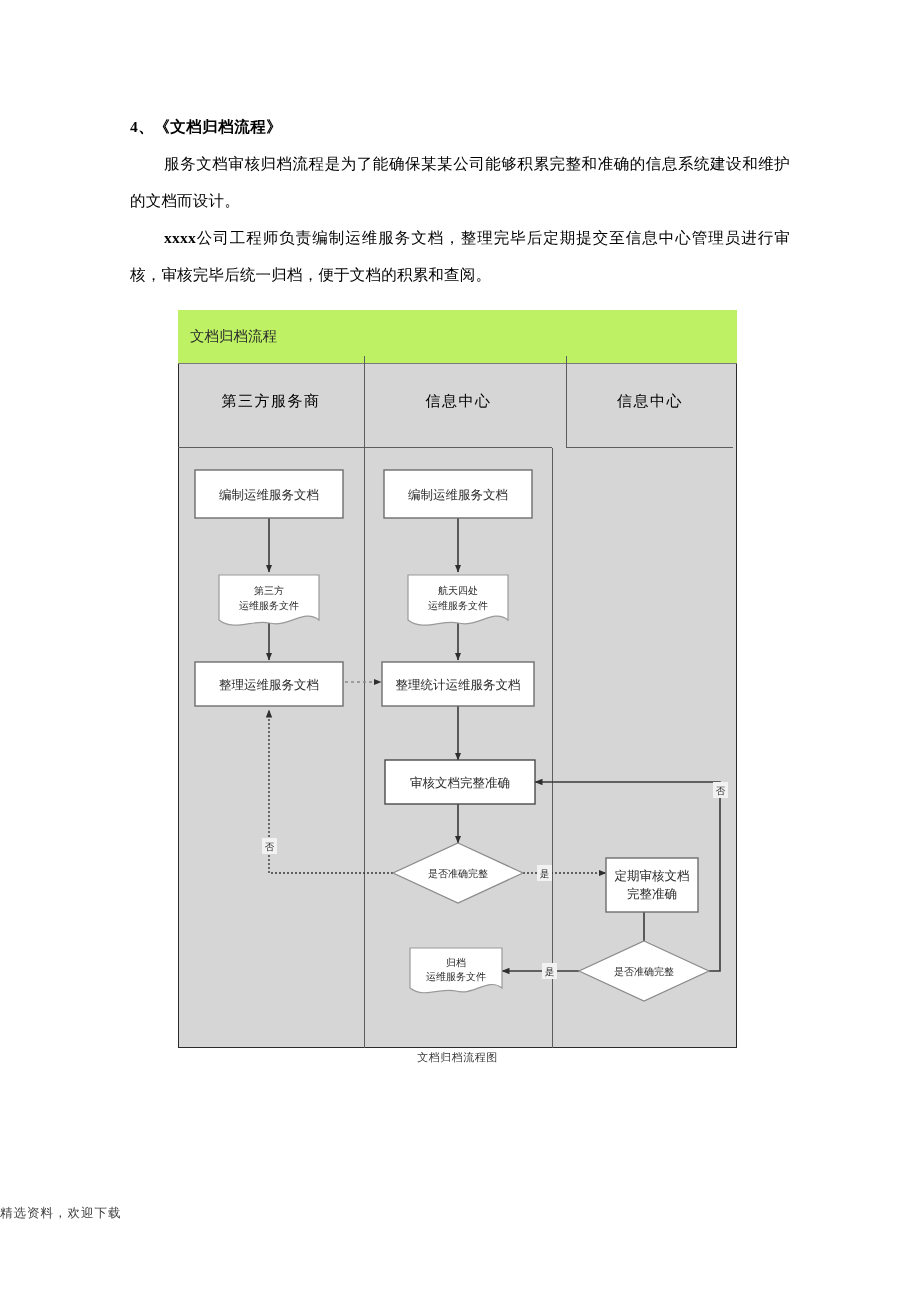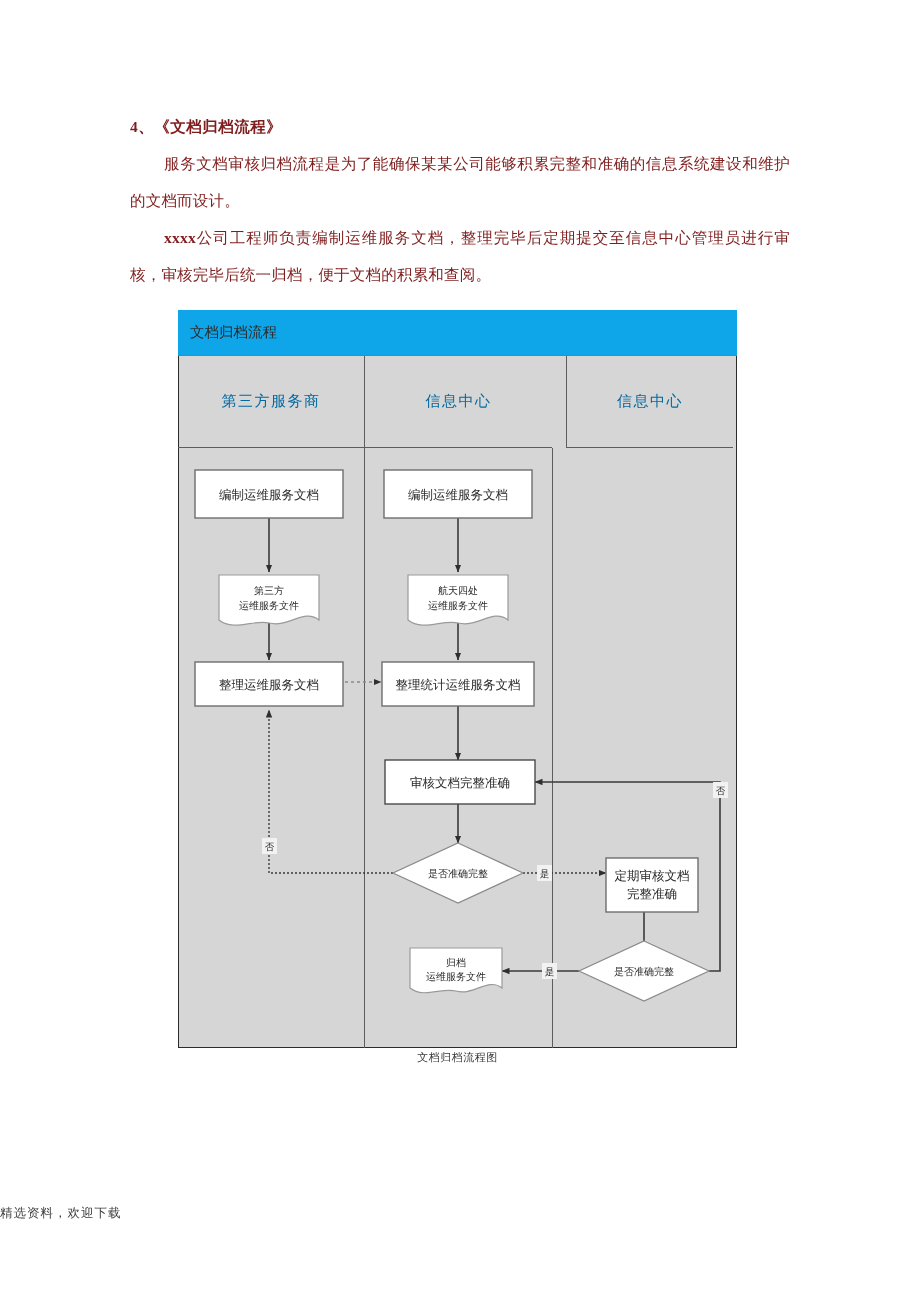--- a/index.html
+++ b/index.html
@@ -20,21 +20,21 @@
   
   .doc-text {
     position: absolute;
     left: 130px;
     top: 108px;
     width: 660px;
   }
   .para {
     font-size: 15.5px;
     line-height: 37px;
-    color: #7f1d1d;
+    color: #000000;
     margin: 0;
     text-align: justify;
     letter-spacing: 0.2px;
   }
   .para.heading {
     font-weight: bold;
     letter-spacing: 0.5px;
   }
   .para.indent {
     text-indent: 2.2em;
@@ -57,41 +57,41 @@
     inset: 0;
     border: 1.5px solid #2b2b2b;
     background: #d6d6d6;
     box-sizing: border-box;
   }
   .flow-title {
     position: absolute;
     left: 0;
     top: 0;
     width: 100%;
-    height: 46px;
+    height: 54px;
     box-sizing: border-box;
     border-bottom: 1.5px solid #7a7a7a;
     display: flex;
     align-items: center;
     padding-left: 12px;
     font-size: 14.5px;
     color: #2c2c2c;
-    background: #0ea5e9;
+    background: #bef264;
   }
   .lane-head {
     position: absolute;
     top: 46px;
     height: 92px;
     box-sizing: border-box;
     border-bottom: 1.5px solid #5d5d5d;
     display: flex;
     align-items: center;
     justify-content: center;
     font-size: 15px;
-    color: #0369a1;
+    color: #000000;
     letter-spacing: 1.5px;
   }
   .lane-head.l1 { left: 0px;   width: 186px; }
   .lane-head.l2 { left: 186px; width: 188px; border-left: 1.5px solid #5d5d5d; }
   .lane-head.l3 { left: 388px; width: 167px; border-left: 1.5px solid #5d5d5d; }
 
   .lane-div {
     position: absolute;
     top: 138px;
     bottom: 0;

